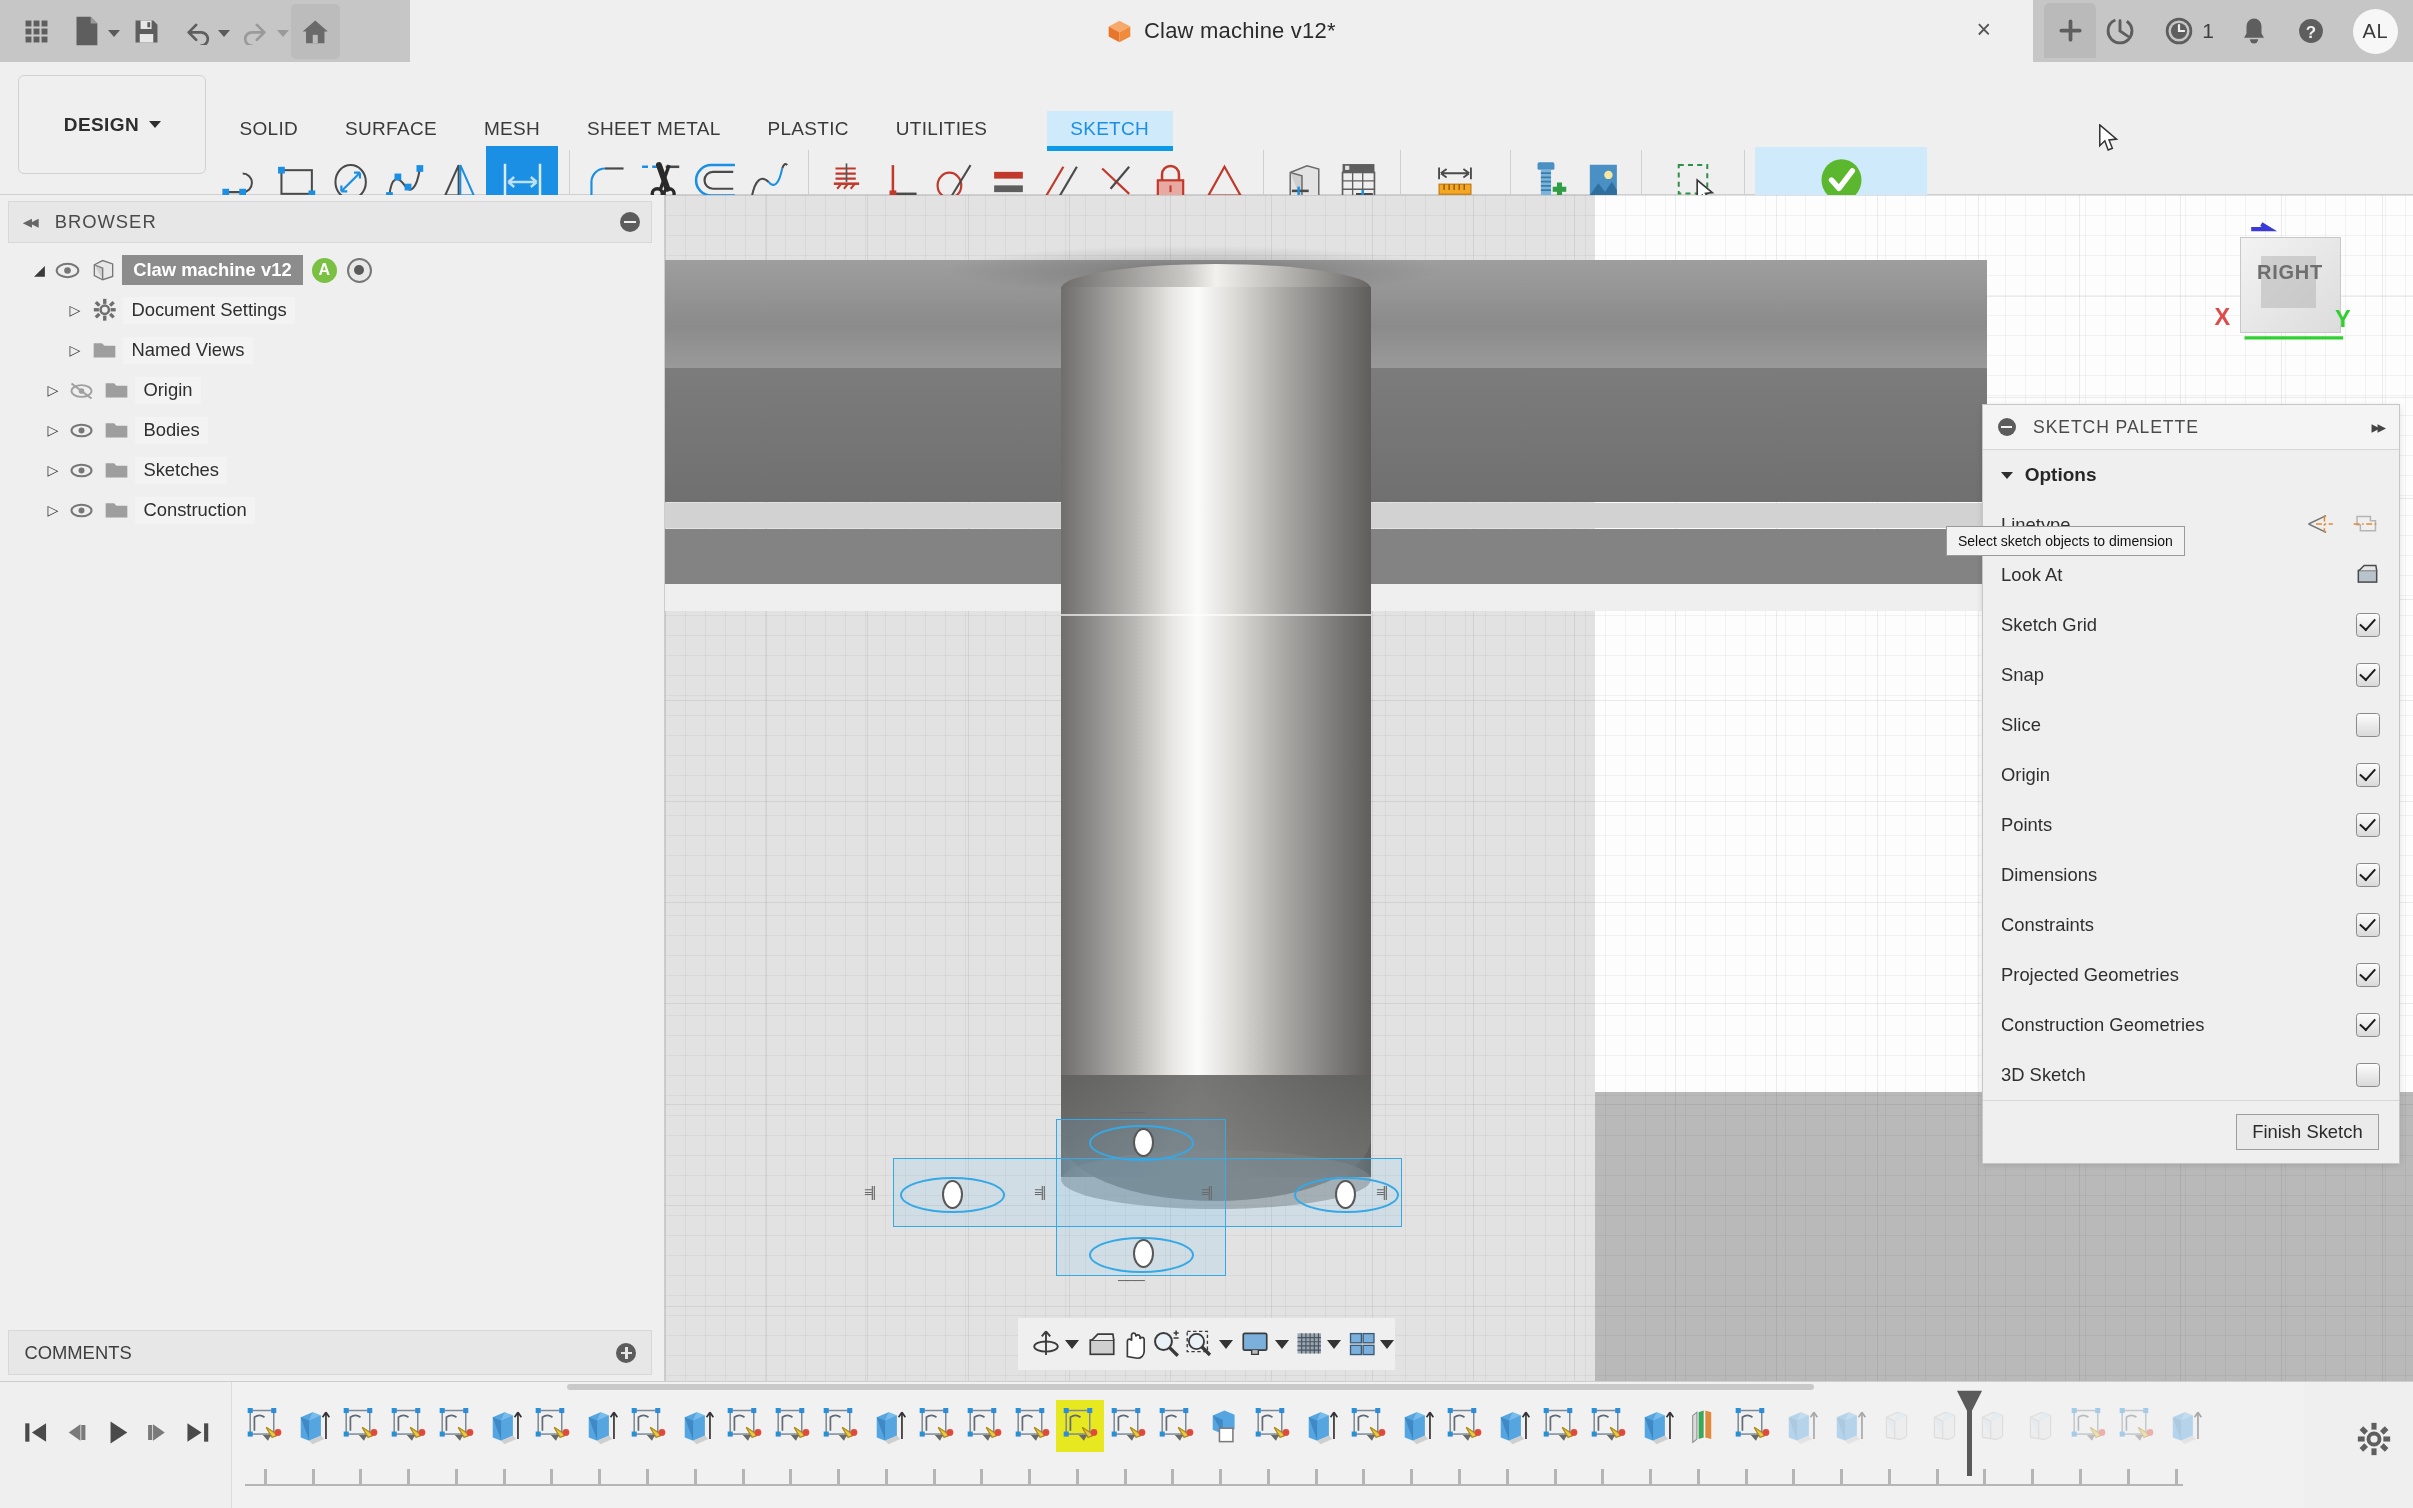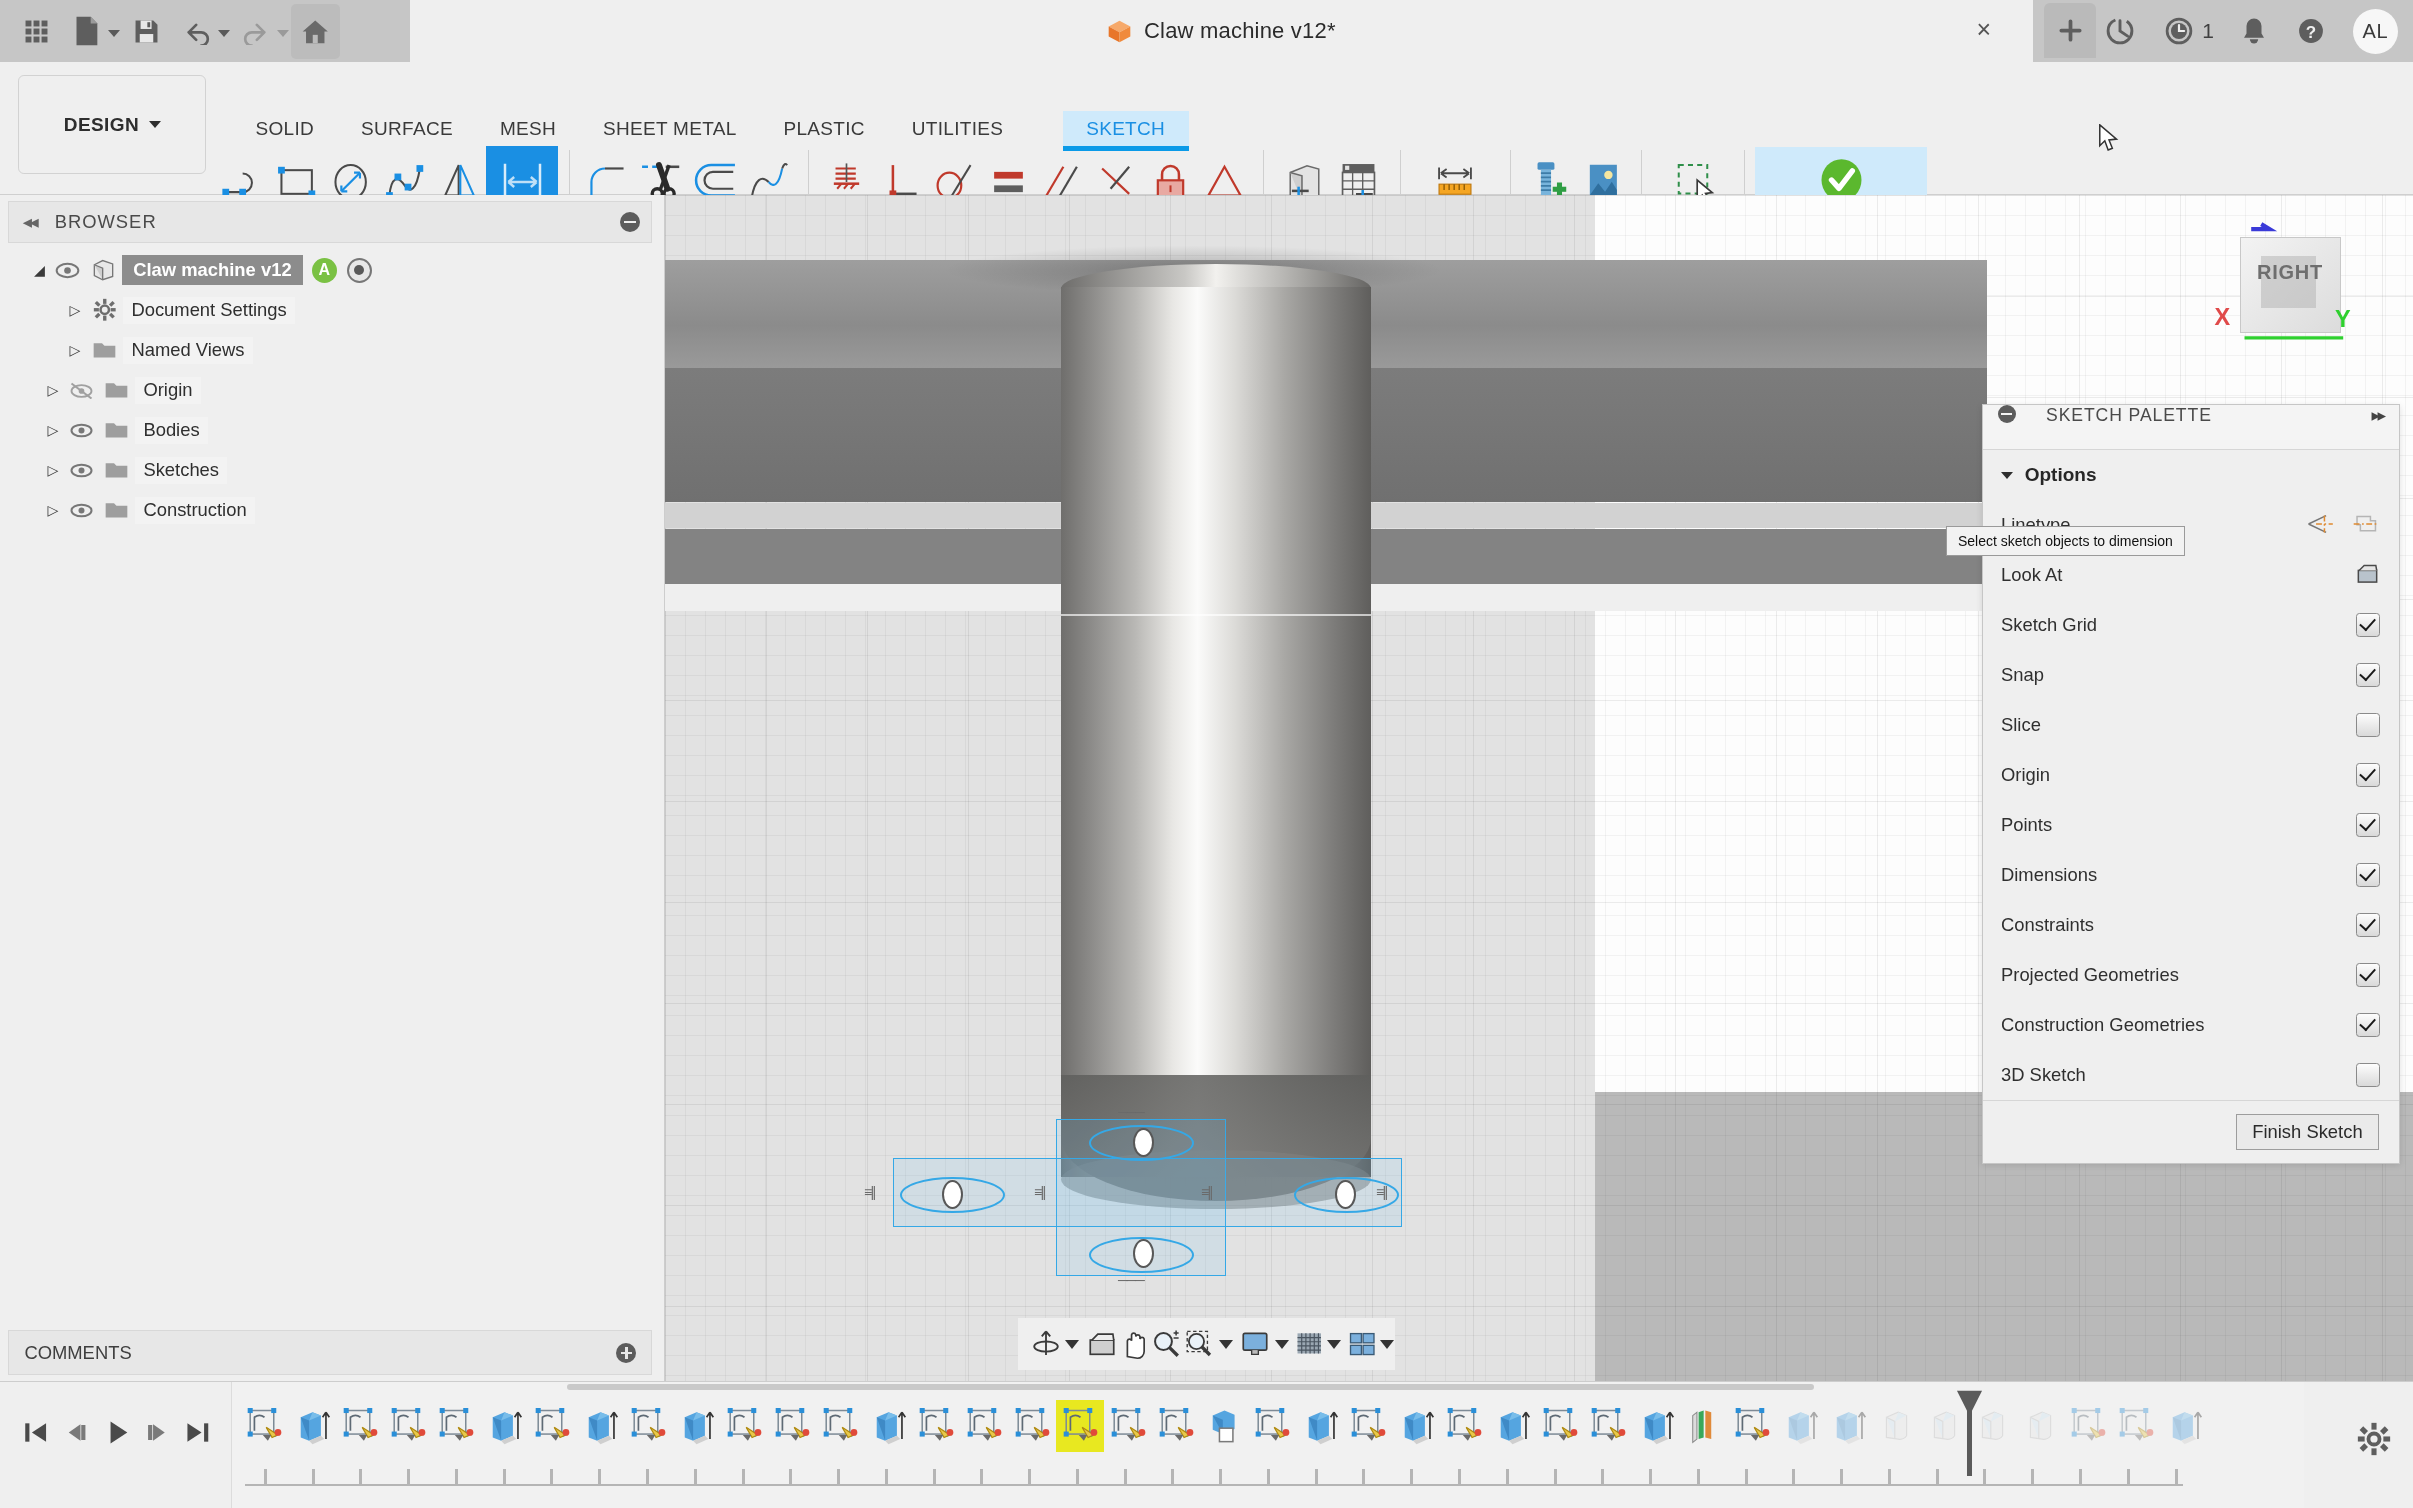--- a/index.html
+++ b/index.html
@@ -62,21 +62,21 @@
   }
   .designbtn{
     position:absolute;left:18.4px;top:13.4px;width:186px;height:97px;
     border:0.8px solid #d2d2d2;border-radius:5.9px;background:#efefef;
     display:flex;align-items:center;justify-content:center;gap:10px;
   }
   .designbtn span{font-size:19px;font-weight:bold;color:#2e2e2e;letter-spacing:0.4px;}
   .tri-dn{width:0;height:0;border-left:6.7px solid transparent;border-right:6.7px solid transparent;border-top:7.5px solid #2e2e2e;}
   .tri-dn.sm{border-left-width:5px;border-right-width:5px;border-top-width:5.9px;}
 
-  .ribtabs{position:absolute;left:232px;top:49px;display:flex;align-items:flex-start;}
+  .ribtabs{position:absolute;left:216px;top:49px;display:flex;align-items:flex-start;}
   .ribtab{
     padding:6.7px 23.5px 8.4px 23.5px;font-size:19px;color:#3a3a3a;letter-spacing:0.3px;
     position:relative;
   }
   .ribtab.active{background:#cfeafb;color:#1a8fe3;margin-left:36px;}
   .ribtab.active::after{content:"";position:absolute;left:0;right:0;bottom:-3.4px;height:5.9px;background:#0a9ae8;}
 
   .ribpanels{position:absolute;left:216px;top:85px;height:104px;display:flex;align-items:flex-start;}
   .rpanel{position:relative;height:104px;display:flex;flex-direction:column;align-items:center;}
   .rpanel .icons{display:flex;align-items:center;height:70px;}
@@ -196,21 +196,21 @@
     display:flex;align-items:center;padding:0 11.7px;box-sizing:border-box;gap:1.7px;
   }
   .navbtn{width:34px;height:44px;display:flex;align-items:center;justify-content:center;}
   .navcaret{width:0;height:0;border-left:7.5px solid transparent;border-right:7.5px solid transparent;border-top:9.2px solid #333;margin:0 5px 0 1.7px;}
 
   
   .palette{
     position:absolute;right:13.4px;top:404px;width:416px;
     background:#efefef;border:0.8px solid #c6c6c6;box-shadow:0 1.7px 6.7px rgba(0,0,0,0.12);
   }
-  .phead{height:44px;background:#f4f4f4;border-bottom:0.8px solid #d6d6d6;display:flex;padding:0 15px;gap:13px;}
+  .phead{height:44px;background:#f4f4f4;border-bottom:0.8px solid #d6d6d6;display:flex;align-items:center;padding:0 15px;}
   .phead .ttl{font-size:17.6px;color:#4a4a4a;letter-spacing:0.9px;margin-left:17px;}
   .pdot{width:18.4px;height:18.4px;border-radius:50%;background:#5c5c5c;display:flex;align-items:center;justify-content:center;}
   .pdot::after{content:"";width:11px;height:2.5px;background:#f4f4f4;}
   .pexpand{margin-left:auto;color:#444;font-size:17px;letter-spacing:-2.5px;}
   .psection{display:flex;align-items:center;height:50px;padding:0 18.4px;gap:11.7px;}
   .psection .sl{font-size:19px;font-weight:bold;color:#272727;}
   .prow{display:flex;align-items:center;height:50px;padding:0 18.4px;justify-content:space-between;}
   .prow .lb{font-size:18.4px;color:#2f2f2f;}
   .chk{width:22px;height:22px;border:1.3px solid #8a8a8a;border-radius:3.4px;
        background:linear-gradient(to bottom,#fdfdfd,#d9d9d9);position:relative;}

